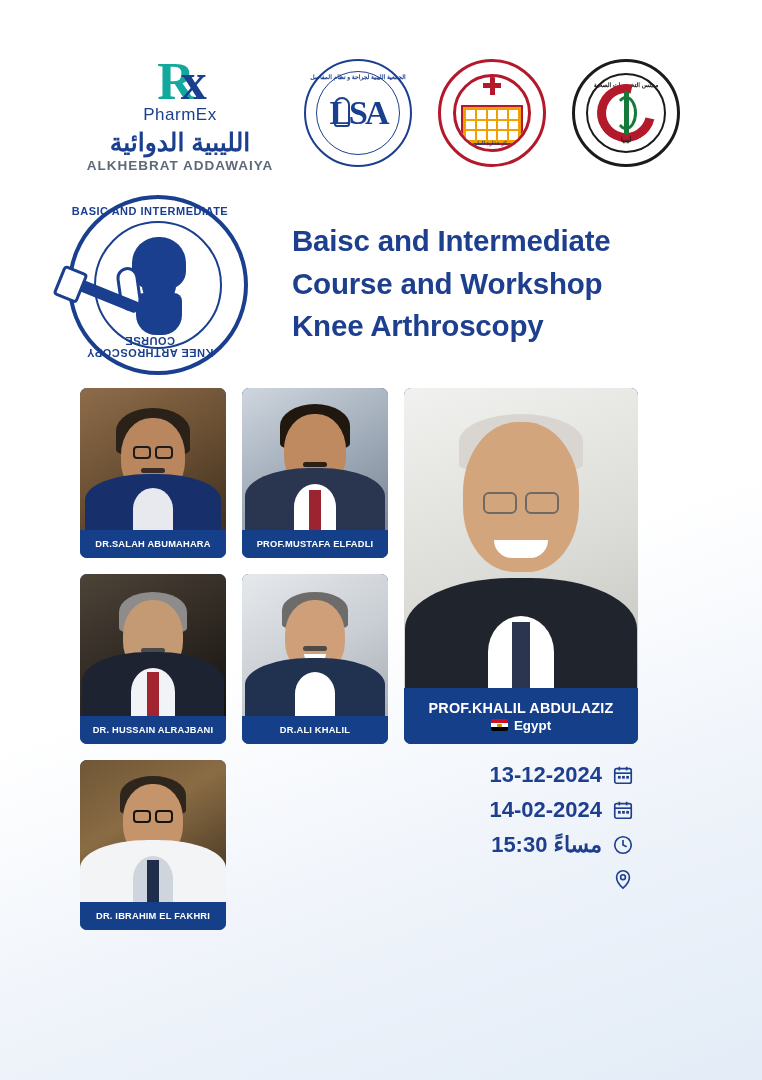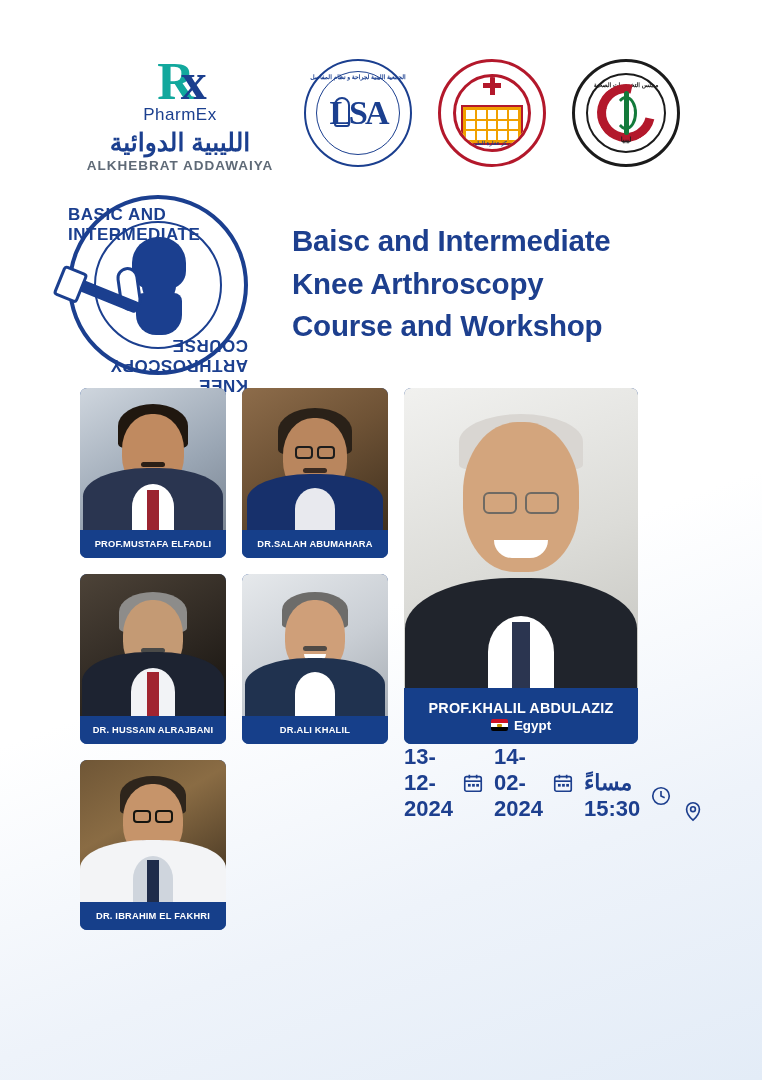--- a/index.html
+++ b/index.html
@@ -287,24 +287,24 @@
     content: "";
     position: absolute;
     left: -14px; top: -7px;
     width: 20px; height: 26px;
     background: #ffffff;
     border: 3px solid #1b3f8f;
     border-radius: 4px;
   }
   .badge-arc-top, .badge-arc-bottom {
     position: absolute;
-    left: 12px;
+    left: 4px;
     width: 180px;
-    text-align: left;
-    font-size: 17px;
+    text-align: center;
+    font-size: 11px;
     font-weight: bold;
     color: #1b3f8f;
     letter-spacing: .5px;
   }
   .badge-arc-top { top: 18px; }
   .badge-arc-bottom { top: 148px; transform: scaleX(1); }
   .badge-arc-bottom span { display: inline-block; transform: rotate(180deg); }
 
   .title-text {
     font-size: 29.5px;
@@ -459,22 +459,23 @@
 
   .honor {
     text-align: center;
     margin-top: 16px;
     color: #1d3f8e;
   }
   .honor .h1 { font-size: 26px; font-weight: bold; letter-spacing: -.2px; }
   .honor .h2 { font-size: 18.5px; font-weight: bold; margin-top: 2px; }
 
   .details {
-    display: flex;
-    flex-direction: row;
+    margin-top: 18px;
+    display: flex;
+    flex-direction: column;
     gap: 9px;
     align-items: flex-end;
     padding-right: 4px;
   }
   .detail-row {
     display: flex;
     align-items: center;
     gap: 9px;
     color: #1d3f8e;
     font-size: 22px;
@@ -562,44 +563,28 @@
         <span class="patella"></span>
         <span class="scope"></span>
       </div>
       <div class="badge-arc-bottom">
         <span>KNEE ARTHROSCOPY COURSE</span>
       </div>
     </div>
 
     <div class="title-text">
       <div>Baisc and Intermediate</div>
+      <div>Course and Workshop</div>
       <div>Knee Arthroscopy</div>
-      <div>Course and Workshop</div>
     </div>
   </div>
 
   <div class="content">
 
     <div class="left-grid">
-
-      <div class="card">
-        <div class="photo">
-          <div class="p">
-            <span class="bg" style="background:linear-gradient(150deg,#cfd6de 0%,#9aa6b4 60%,#7b8694 100%)"></span>
-            <span class="hair" style="top:16px;width:70px;height:44px;background:#20170f"></span>
-            <span class="head" style="top:26px;width:62px;height:76px;background:#c08a60"></span>
-            <span class="mus" style="top:74px;background:#2b1f16"></span>
-            <span class="mouth" style="top:82px"></span>
-            <span class="body" style="width:140px;height:62px;background:#2a3550"></span>
-            <span class="shirt" style="width:42px;height:46px;background:#ffffff"></span>
-            <span class="tie" style="height:40px;background:#9b2430"></span>
-          </div>
-        </div>
-        <div class="name">PROF.MUSTAFA ELFADLI</div>
-      </div>
 
       <div class="card">
         <div class="photo">
           <div class="p">
             <span class="bg" style="background:linear-gradient(150deg,#8d6c4a 0%,#6f5336 45%,#40301e 100%)"></span>
             <span class="hair" style="top:20px;width:74px;height:46px;background:#2a2118"></span>
             <span class="head" style="top:30px;width:64px;height:78px;background:#b9865e"></span>
             <span class="glasses" style="top:58px">
                 <i style="border-color:#1c1c1c"></i>
                 <i style="border-color:#1c1c1c"></i>
@@ -609,20 +594,36 @@
             <span class="body" style="width:136px;height:56px;background:#17306b"></span>
             <span class="shirt" style="width:40px;height:42px;background:#e8e9ee"></span>
           </div>
         </div>
         <div class="name">DR.SALAH ABUMAHARA</div>
       </div>
 
       <div class="card">
         <div class="photo">
           <div class="p">
+            <span class="bg" style="background:linear-gradient(150deg,#cfd6de 0%,#9aa6b4 60%,#7b8694 100%)"></span>
+            <span class="hair" style="top:16px;width:70px;height:44px;background:#20170f"></span>
+            <span class="head" style="top:26px;width:62px;height:76px;background:#c08a60"></span>
+            <span class="mus" style="top:74px;background:#2b1f16"></span>
+            <span class="mouth" style="top:82px"></span>
+            <span class="body" style="width:140px;height:62px;background:#2a3550"></span>
+            <span class="shirt" style="width:42px;height:46px;background:#ffffff"></span>
+            <span class="tie" style="height:40px;background:#9b2430"></span>
+          </div>
+        </div>
+        <div class="name">PROF.MUSTAFA ELFADLI</div>
+      </div>
+
+      <div class="card">
+        <div class="photo">
+          <div class="p">
             <span class="bg" style="background:linear-gradient(150deg,#4d4338 0%,#2c2620 60%,#15120e 100%)"></span>
             <span class="hair" style="top:18px;width:68px;height:40px;background:#8d8c8a"></span>
             <span class="head" style="top:26px;width:60px;height:74px;background:#c49a74"></span>
             <span class="mus" style="top:74px;background:#4a4a48"></span>
             <span class="mouth" style="top:82px;height:5px;background:#7a4a40"></span>
             <span class="body" style="width:142px;height:64px;background:#1d2331"></span>
             <span class="shirt" style="width:44px;height:48px;background:#f2f3f6"></span>
             <span class="tie" style="height:44px;background:#a12430"></span>
           </div>
         </div>

